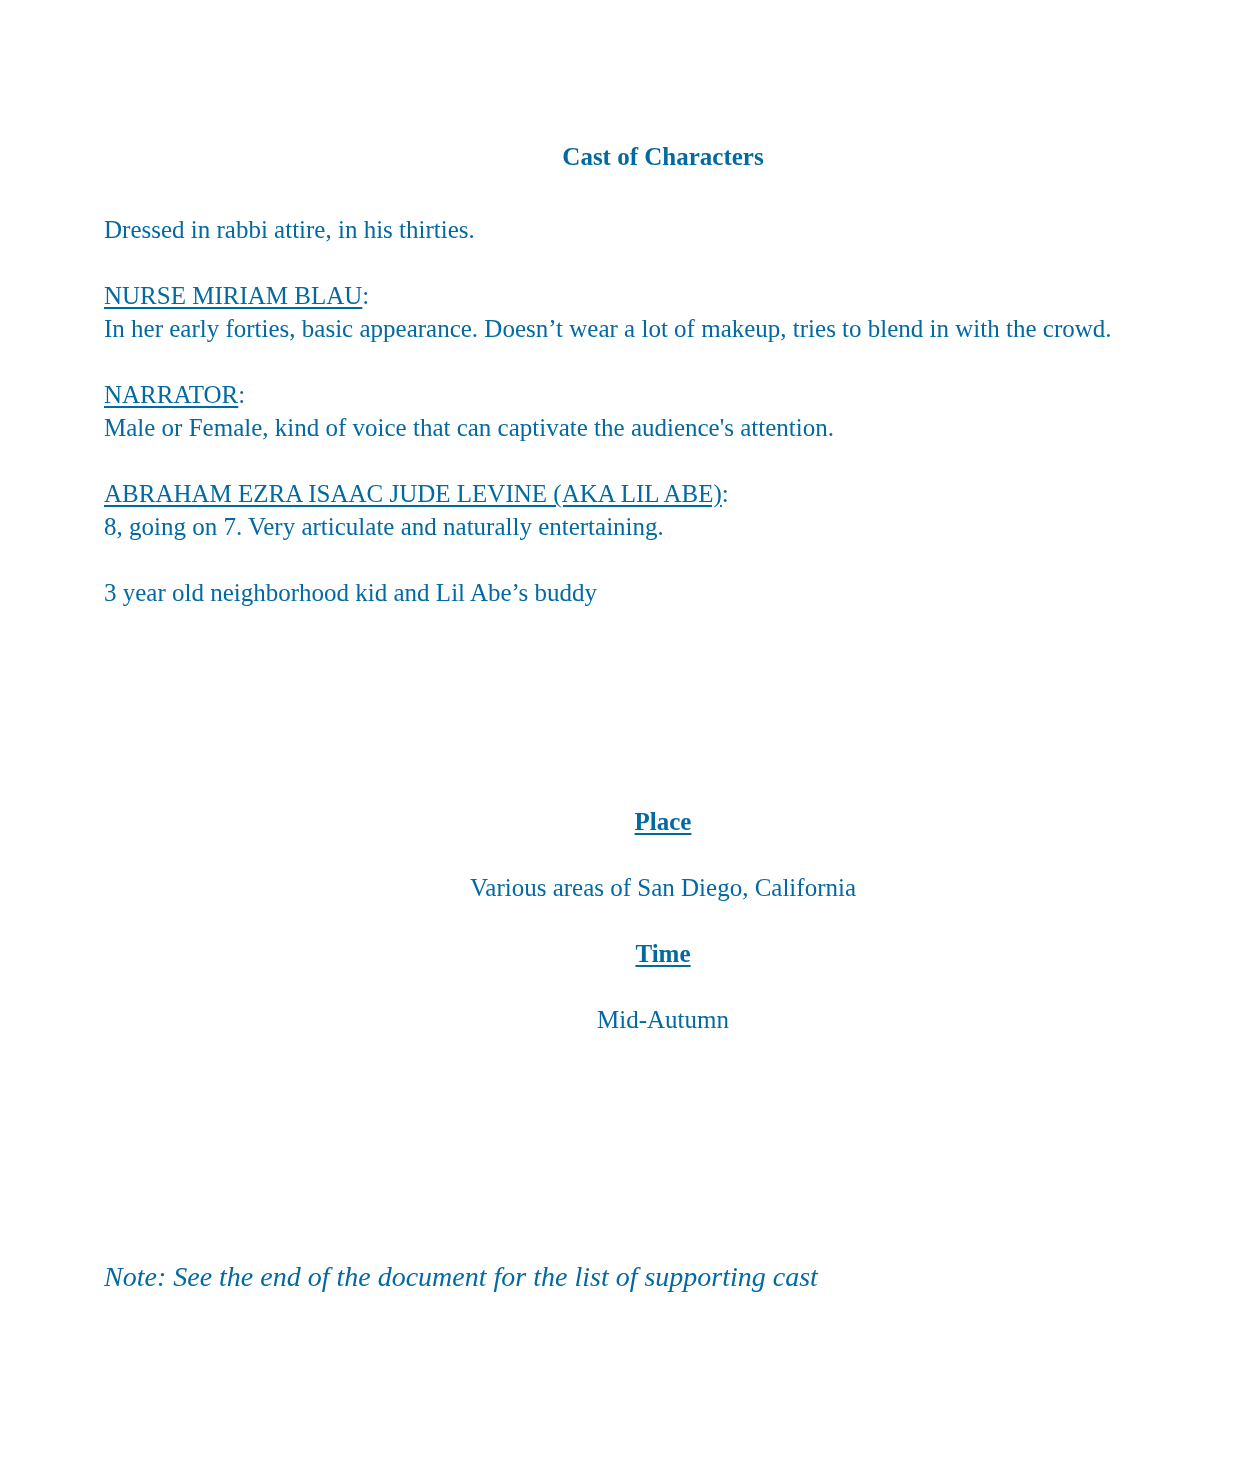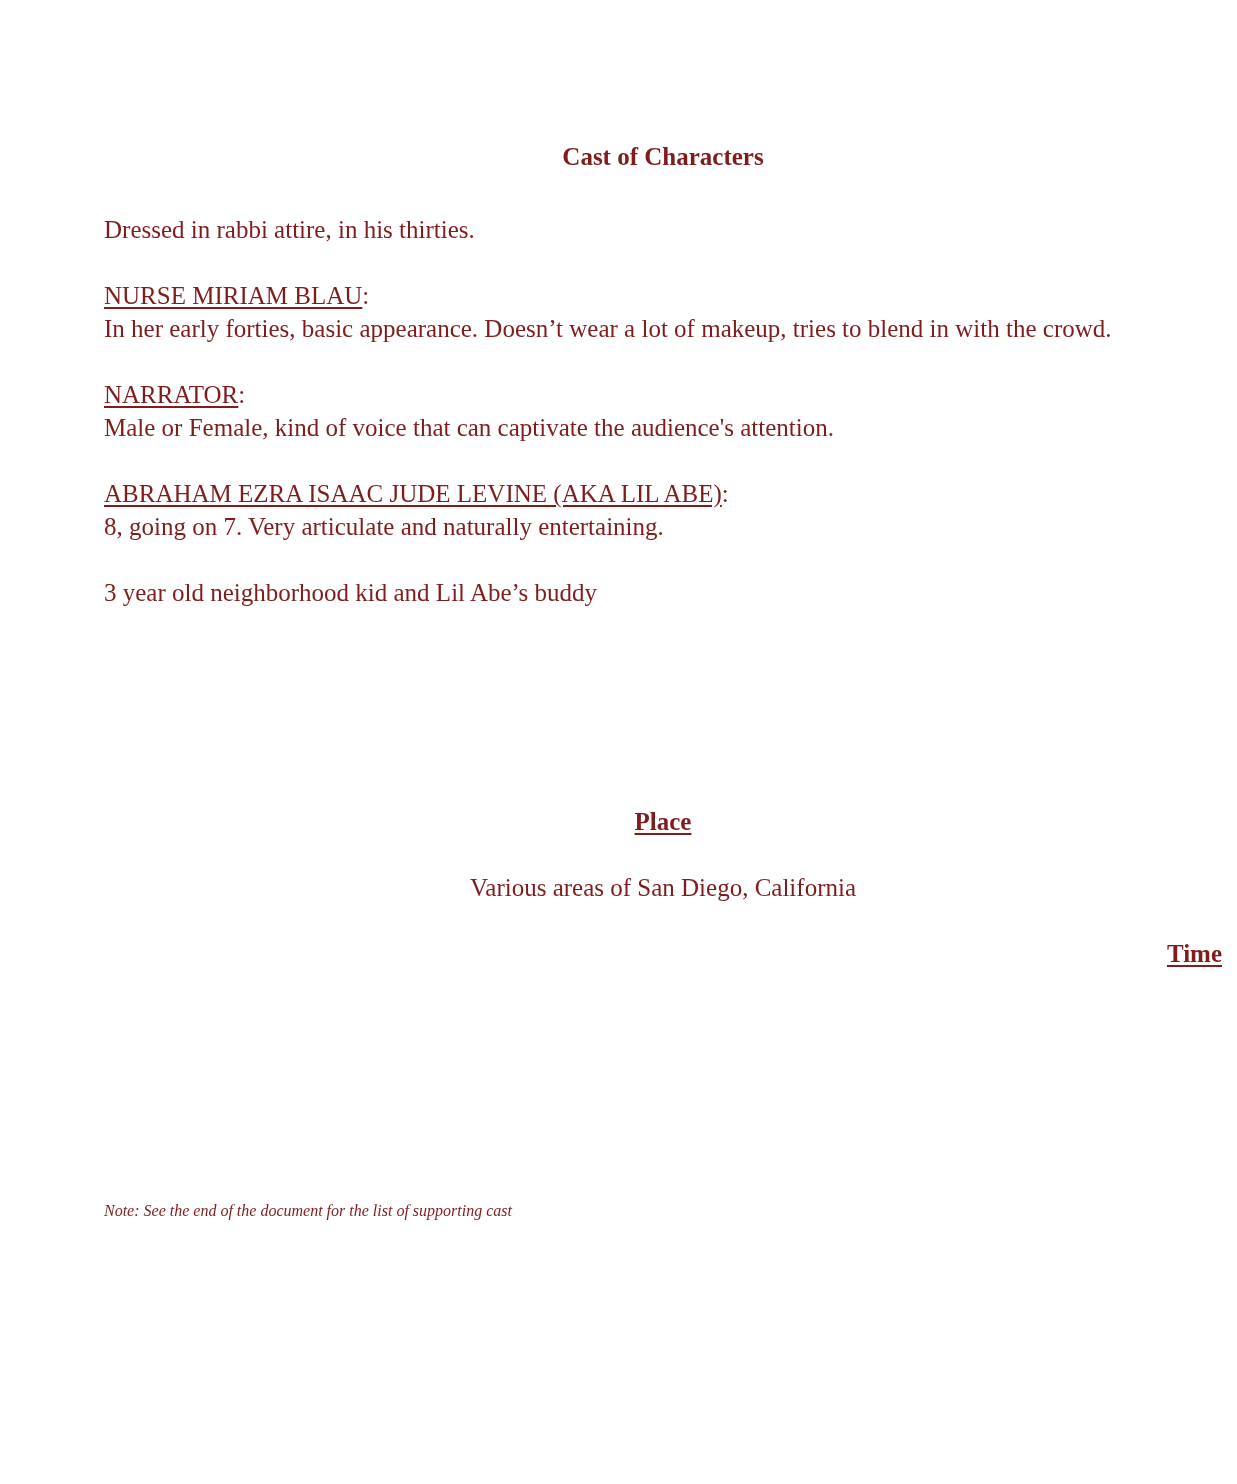--- a/index.html
+++ b/index.html
@@ -5,21 +5,21 @@
   html, body {
     margin: 0;
     padding: 0;
     background: #ffffff;
   }
   .page {
     position: relative;
     width: 1237px;
     height: 1484px;
     background: #ffffff;
-    color: #7f1d1d;
+    color: #0369a1;
     font-family: "Liberation Serif", "DejaVu Serif", serif;
     font-size: 25px;
     line-height: 33px;
     overflow: hidden;
   }
   .content {
     padding: 140px 15px 0 104px;
     width: 1118px;
     box-sizing: content-box;
   }
@@ -45,31 +45,31 @@
     text-align: center;
     margin: 8px;
   }
   .place-heading {
     font-weight: bold;
     margin: 196px 0 33px 0;
     text-align: center;
   }
   .mid-gap {
     margin: 33px 0 33px 0;
-    text-align: right;
+    text-align: center;
   }
   .bold-u {
     font-weight: bold;
     text-decoration: underline;
     text-underline-offset: 3px;
   }
   .footnote {
     margin: 224px 0 0 0;
     font-style: italic;
-    font-size: 16px;
+    font-size: 28px;
     text-align: left;
   }
 </style>
 </head>
 <body>
 
 <div class="page">
   <div class="content">
 
     <p class="doc-title">Cast of Characters</p>
@@ -100,17 +100,18 @@
       </div>
 
     </div>
 
     <p class="place-heading"><span class="bold-u">Place</span></p>
 
     <p class="centered-section">Various areas of San Diego, California</p>
 
     <p class="mid-gap"><span class="bold-u">Time</span></p>
 
+    <p class="centered-section">Mid-Autumn</p>
 
     <p class="footnote">Note: See the end of the document for the list of supporting cast</p>
 
   </div>
 </div>
 
 </body></html>

